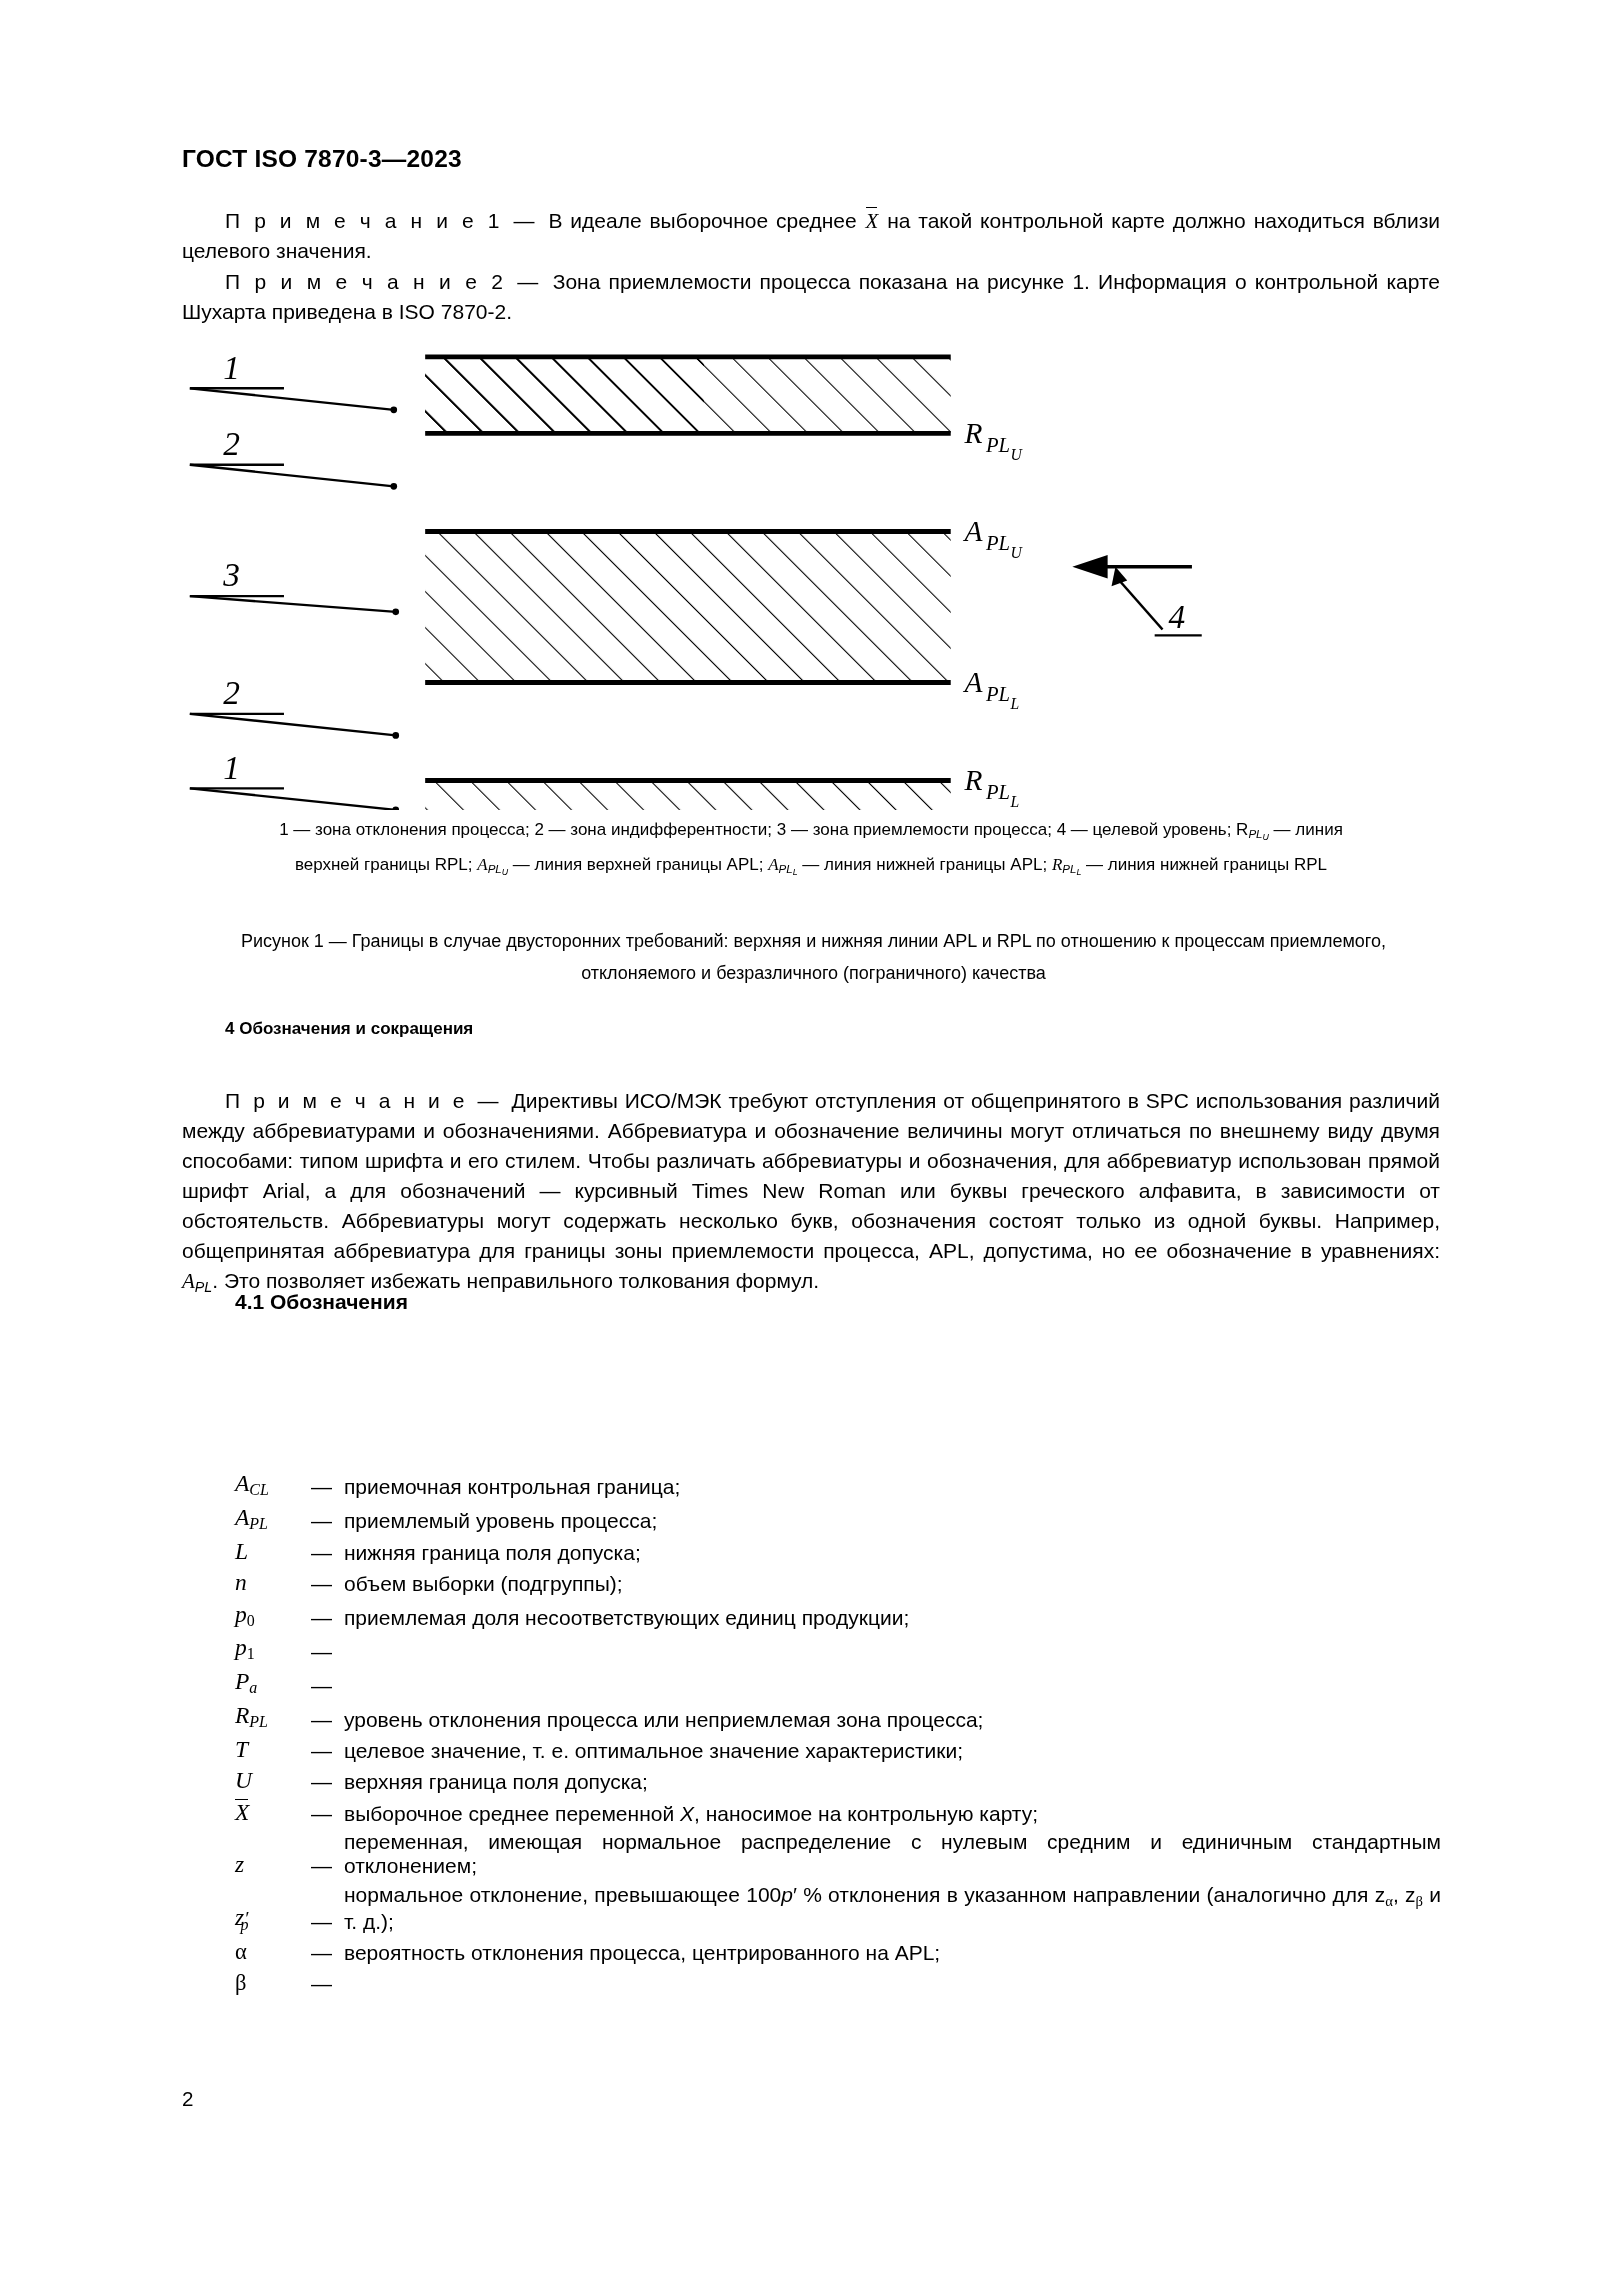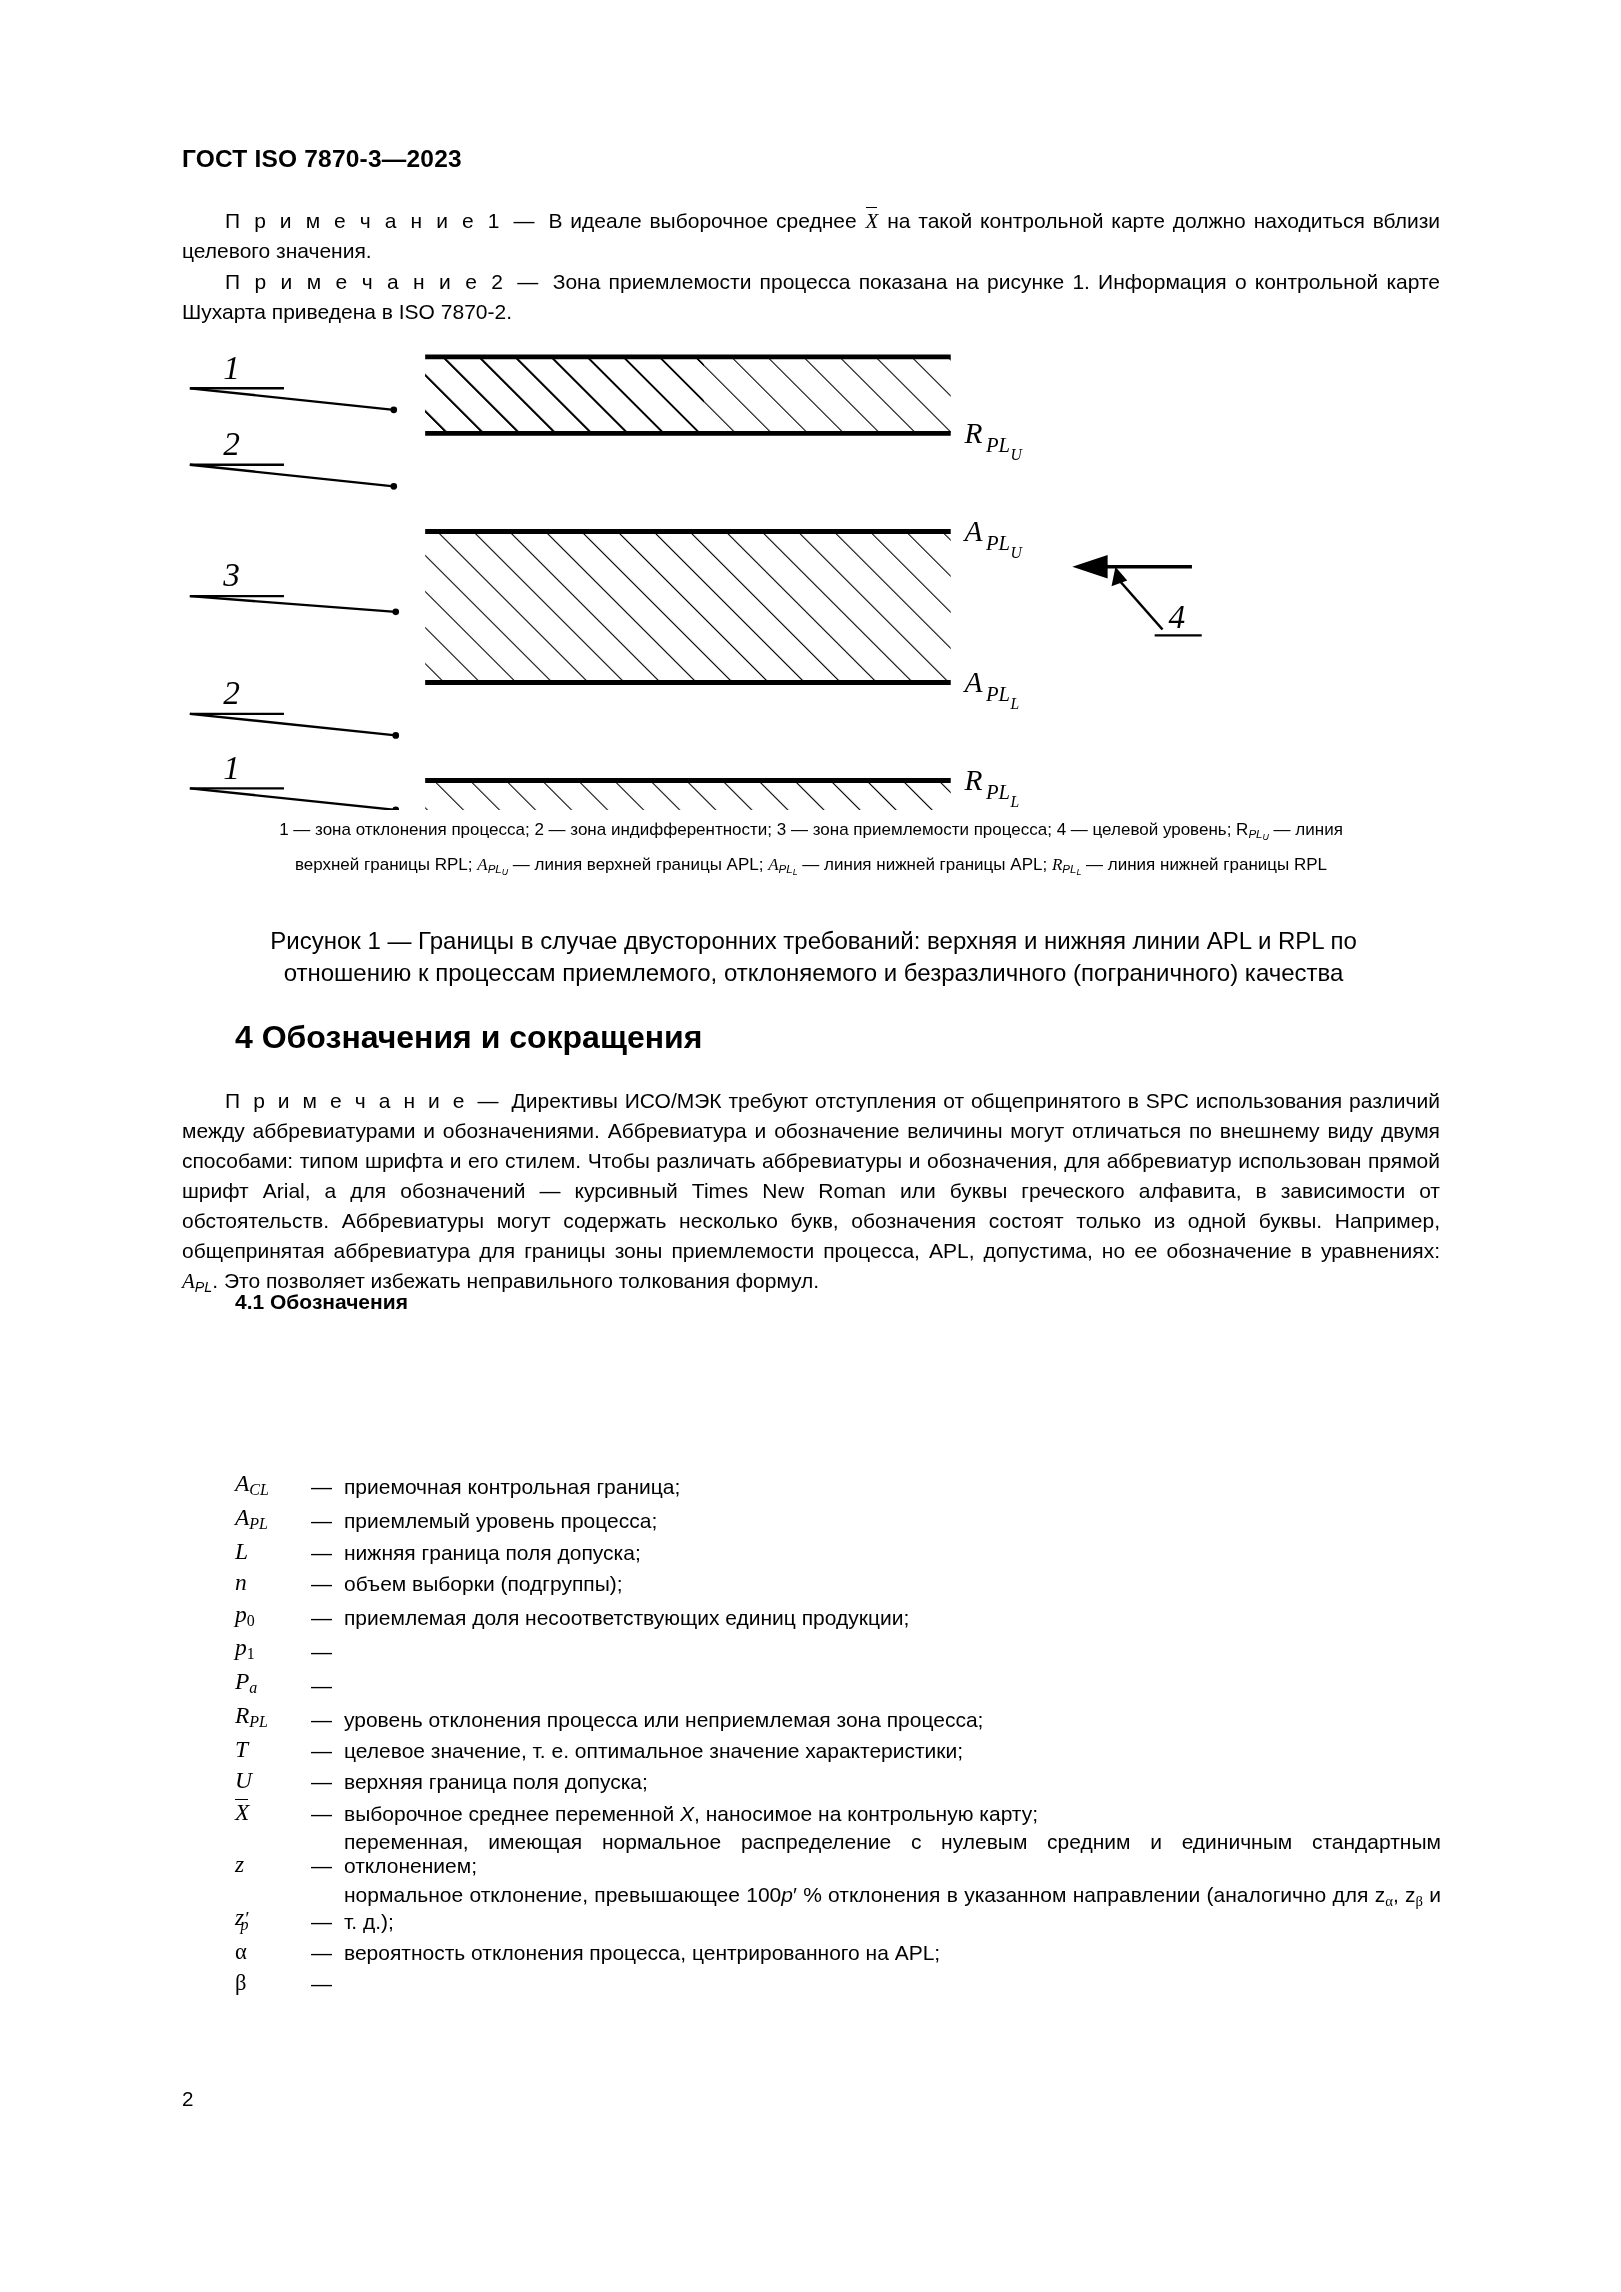--- a/index.html
+++ b/index.html
@@ -77,30 +77,30 @@
     font-size: 17px;
     line-height: 28px;
     text-align: center;
   }
   .fig-legend .l1 { display: block; text-align: justify; text-align-last: center;}
   .fig-caption {
     position: absolute;
     left: 235px;
     top: 925px;
     width: 1157px;
-    font-size: 24px;
+    font-size: 18px;
     line-height: 32px;
     text-align: center;
   }
 
   
   .h2 {
     position: absolute;
-    left: 235px;
-    font-size: 32px;
+    left: 225px;
+    font-size: 17px;
     font-weight: bold;
     text-align: center;
   }
   .h3 {
     position: absolute;
     left: 235px;
     font-size: 21px;
     font-weight: bold;
   }
 

